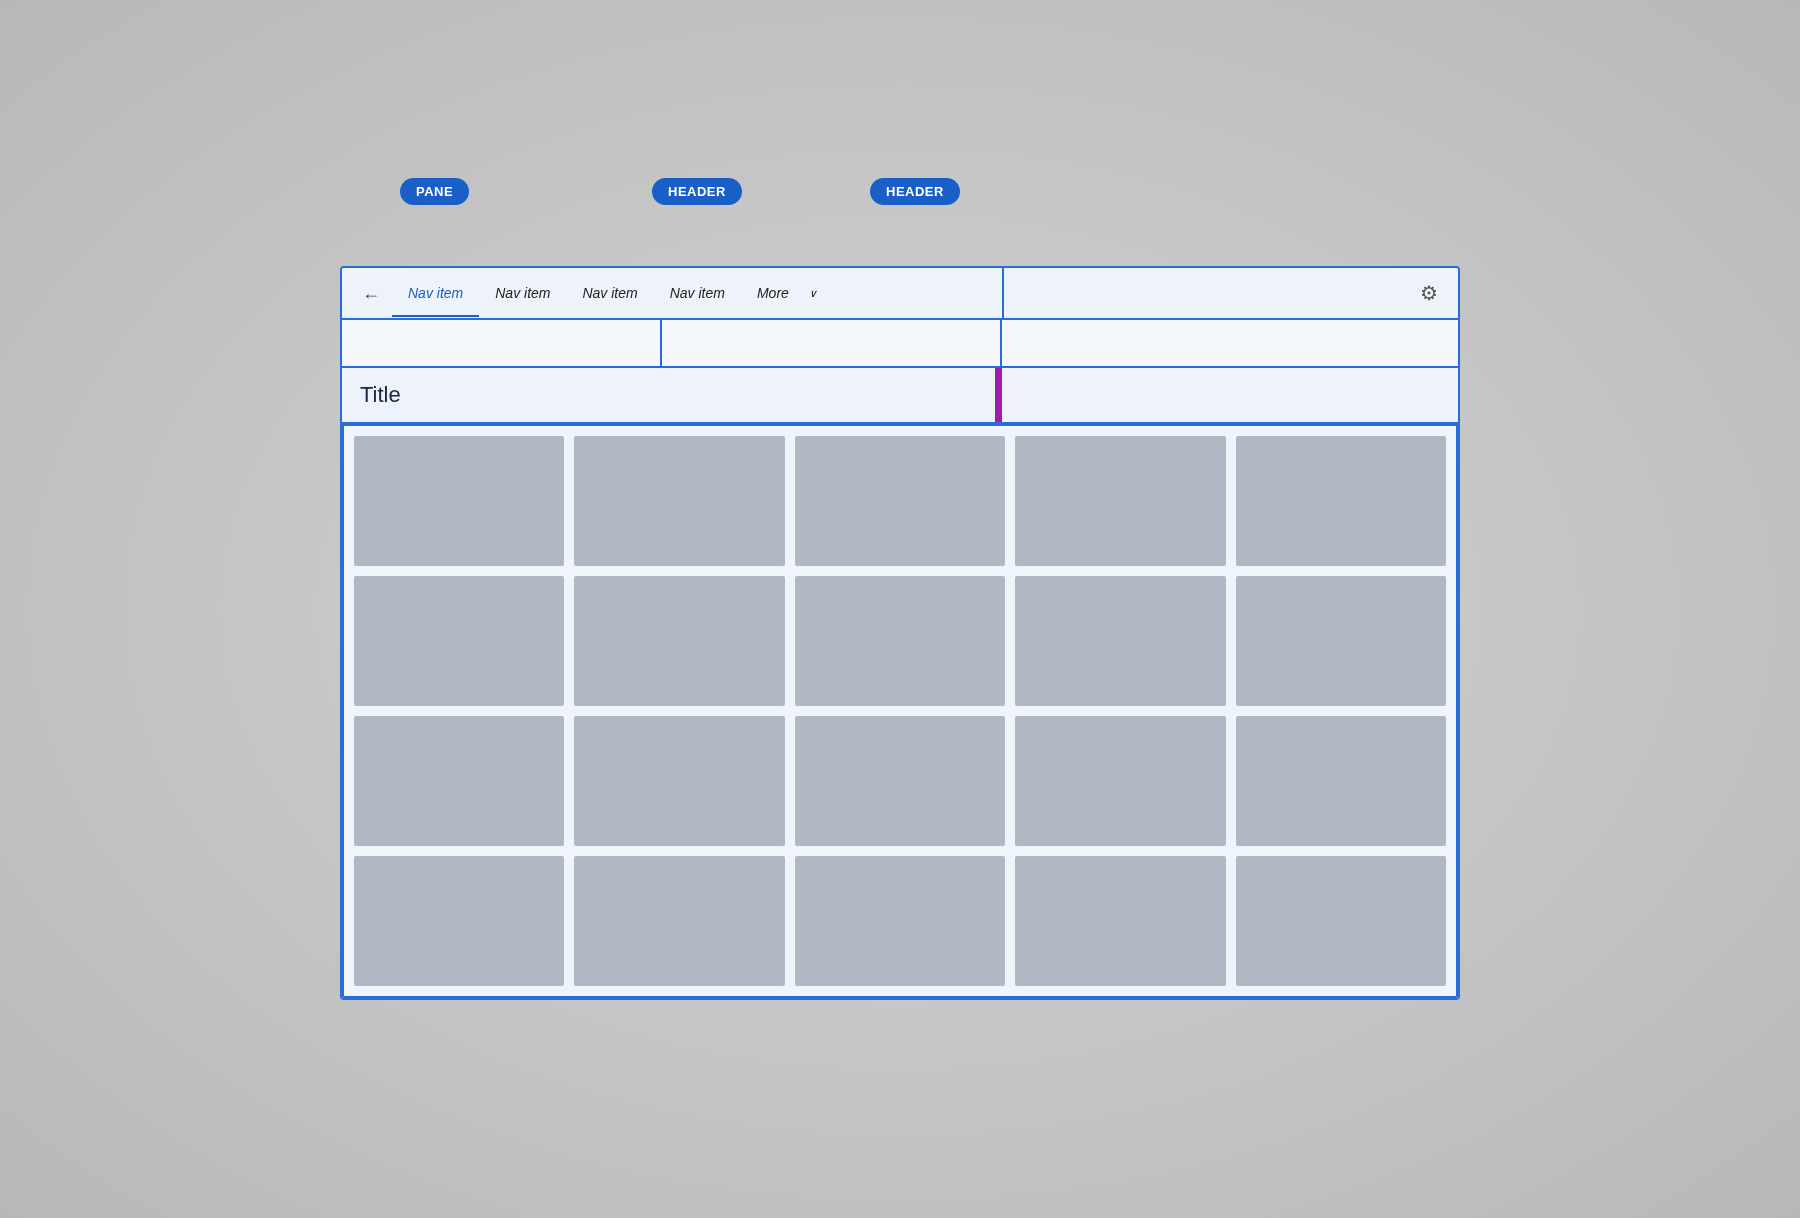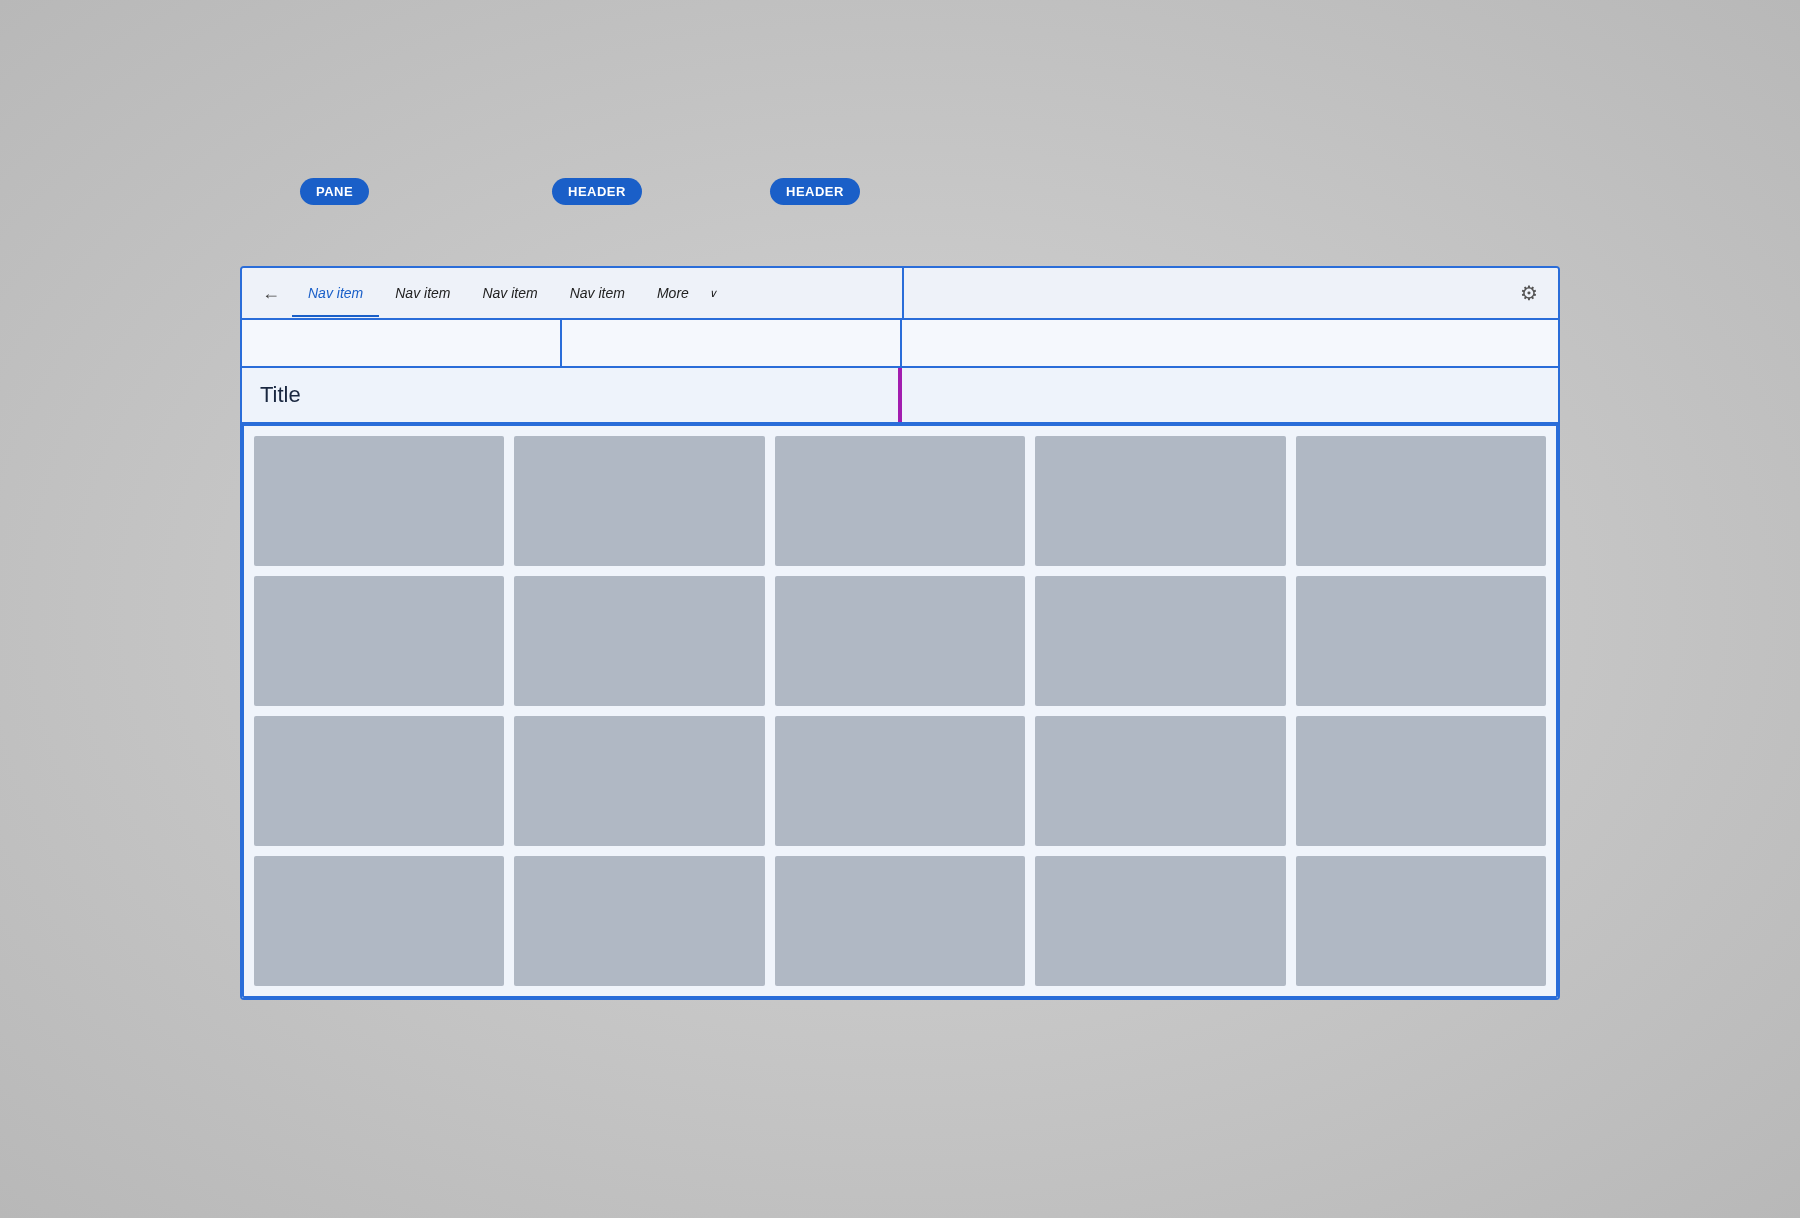--- a/index.html
+++ b/index.html
@@ -10,21 +10,21 @@
       background: #c8c8c8;
       background: radial-gradient(ellipse at center, #d4d4d4 0%, #b8b8b8 100%);
       display: flex;
       align-items: center;
       justify-content: center;
       font-family: 'Segoe UI', Arial, sans-serif;
     }
 
     .outer-wrapper {
       position: relative;
-      width: 1320px;
+      width: 1120px;
     }
 
     
     .label-badge {
       position: absolute;
       background: #1a5fc8;
       color: #fff;
       font-size: 13px;
       font-weight: 600;
       padding: 6px 16px;
@@ -160,21 +160,21 @@
       border-bottom: 2px solid #2a6dd9;
     }
 
     .title-area {
       width: 660px;
       background: #eef3fb;
       padding: 14px 18px;
       font-size: 22px;
       color: #1a2740;
       font-weight: 400;
-      border-right: 4px solid #a21caf;
+      border-right: 7px solid #a21caf;
       flex-shrink: 0;
     }
 
     .title-right {
       flex: 1;
       background: #eef3fb;
       padding: 14px 18px;
     }
 
     

